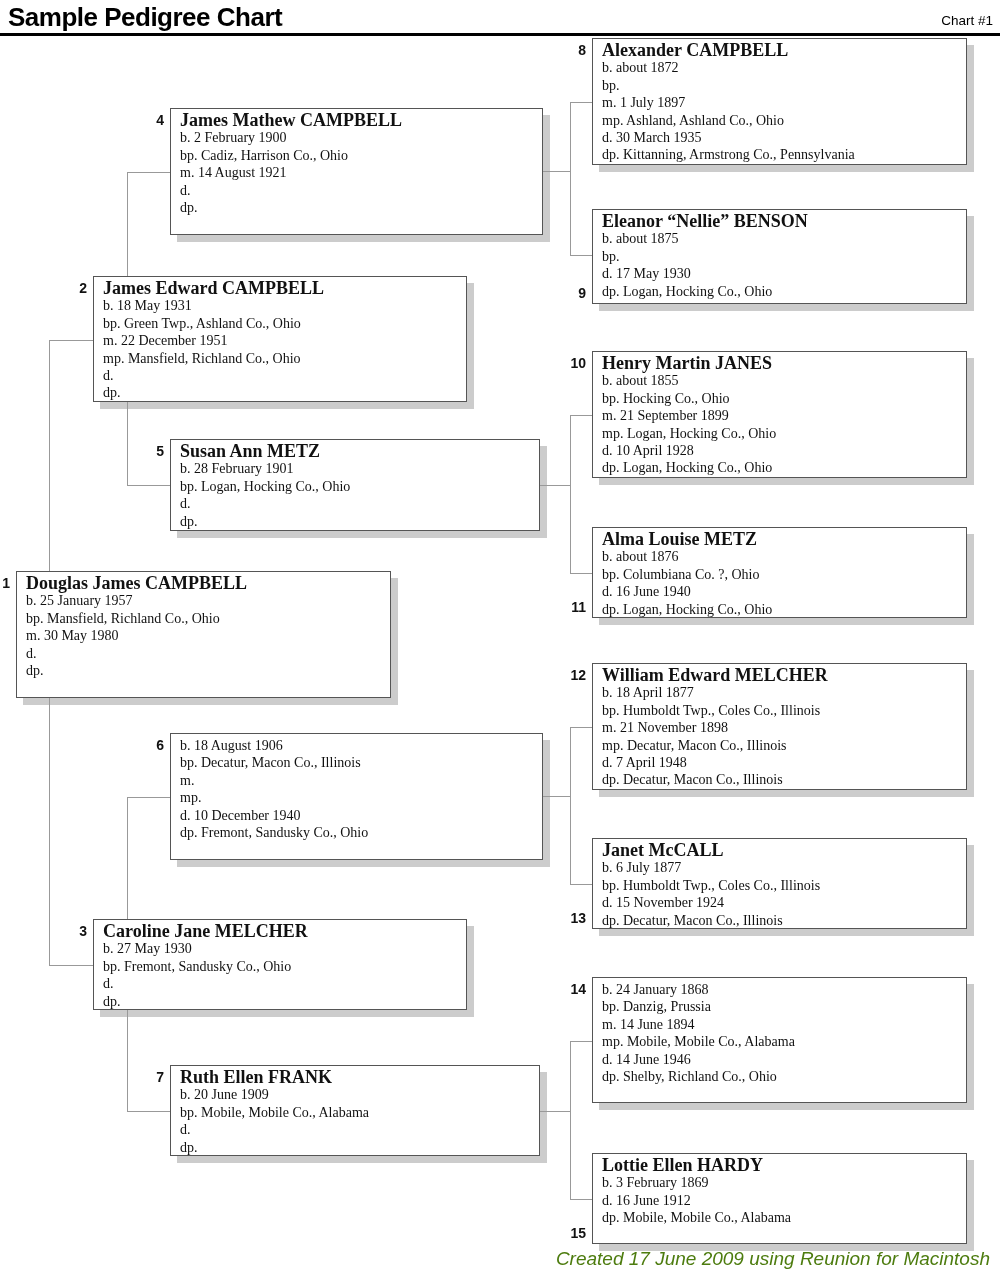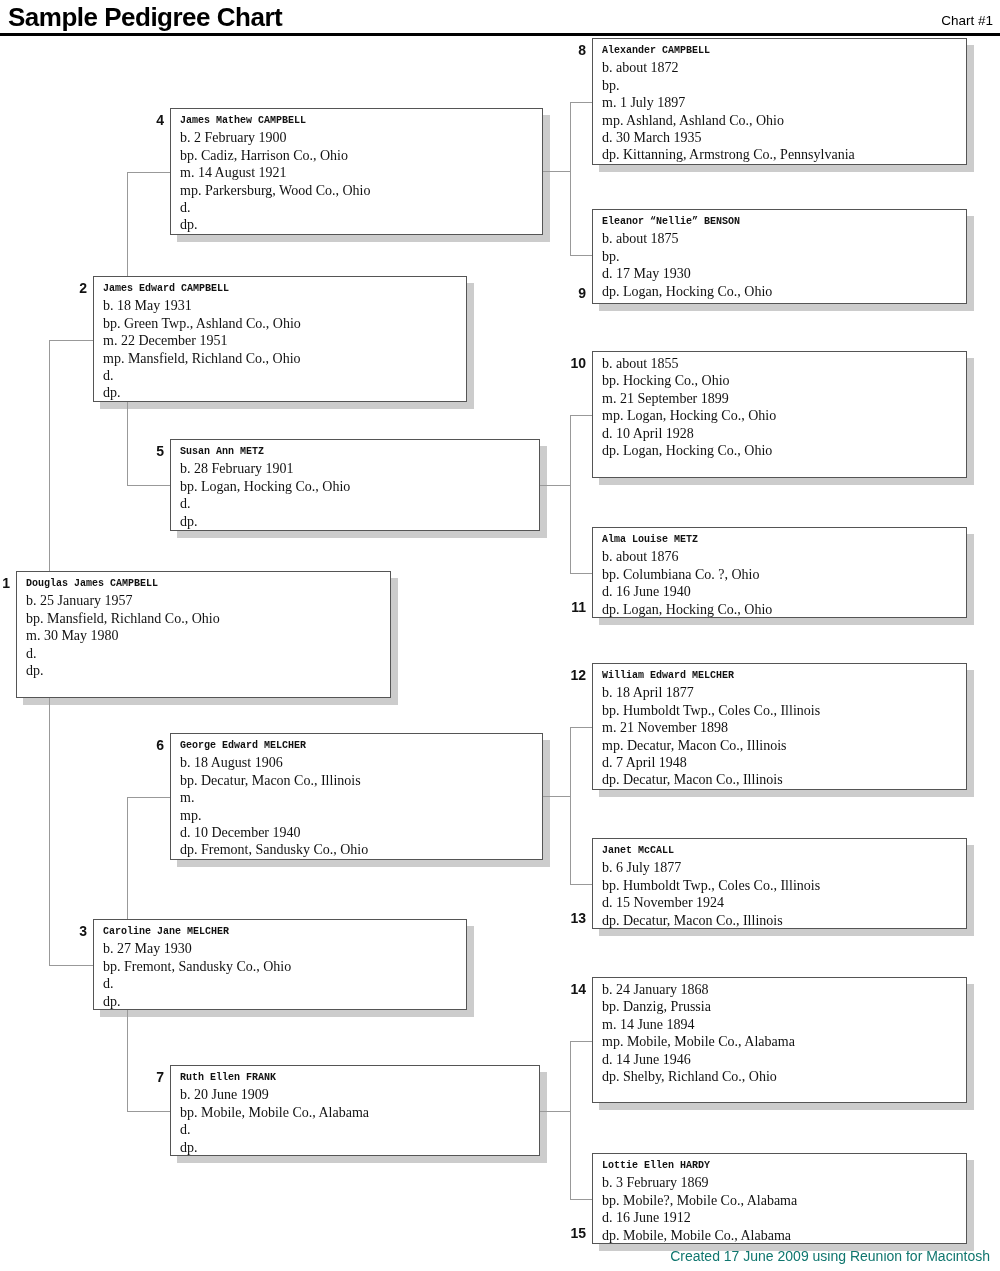--- a/index.html
+++ b/index.html
@@ -47,23 +47,23 @@
   
   .pbox {
     position: absolute;
     background: #ffffff;
     border: 1px solid #555555;
     box-shadow: 7px 7px 0 0 #cccccc;
     padding: 3px 8px 0 9px;
     z-index: 2;
   }
   .pname {
-    font-family: Liberation Mono, monospace;
+    font-family: Liberation Serif, serif;
     font-weight: bold;
-    font-size: 10px;
+    font-size: 18px;
     line-height: 17.4px;
     white-space: nowrap;
     color: #111111;
   }
   .pline {
     font-family: "Liberation Serif", serif;
     font-size: 14px;
     line-height: 17.4px;
     white-space: nowrap;
     color: #111111;
@@ -77,23 +77,24 @@
     font-size: 14px;
     color: #111111;
     white-space: nowrap;
   }
   .pnum.top { top: 3px; }
   .pnum.bottom { bottom: 2px; }
   .footer-credit {
     position: absolute;
     right: 10px;
     top: 1248px;
-    font-size: 14px;
-    color: #0f766e;
-    font-family: "Liberation Sans", sans-serif;
+    font-size: 19px;
+    color: #4d7c0f;
+    font-family: "Liberation Sans", sans-serif;
+    font-style: italic;
   }
 </style>
 </head>
 <body>
 
 <div class="page">
 
   <div class="page-title">Sample Pedigree Chart</div>
   <div class="chart-label">Chart #1</div>
   <div class="header-rule"></div>
@@ -162,37 +163,35 @@
     <div class="pline">d.</div>
     <div class="pline">dp.</div>
   </div>
 
   <div class="pbox" style="left:170px;top:108px;width:373px;height:127px">
     <span class="pnum top">4</span>
     <div class="pname">James Mathew CAMPBELL</div>
     <div class="pline">b. 2 February 1900</div>
     <div class="pline">bp. Cadiz, Harrison Co., Ohio</div>
     <div class="pline">m. 14 August 1921</div>
-    <div class="pline">mp. Parkersburg, Wood Co., Ohio</div>
     <div class="pline">d.</div>
     <div class="pline">dp.</div>
   </div>
 
   <div class="pbox" style="left:170px;top:439px;width:370px;height:92px">
     <span class="pnum top">5</span>
     <div class="pname">Susan Ann METZ</div>
     <div class="pline">b. 28 February 1901</div>
     <div class="pline">bp. Logan, Hocking Co., Ohio</div>
     <div class="pline">d.</div>
     <div class="pline">dp.</div>
   </div>
 
   <div class="pbox" style="left:170px;top:733px;width:373px;height:127px">
     <span class="pnum top">6</span>
-    <div class="pname">George Edward MELCHER</div>
     <div class="pline">b. 18 August 1906</div>
     <div class="pline">bp. Decatur, Macon Co., Illinois</div>
     <div class="pline">m.</div>
     <div class="pline">mp.</div>
     <div class="pline">d. 10 December 1940</div>
     <div class="pline">dp. Fremont, Sandusky Co., Ohio</div>
   </div>
 
   <div class="pbox" style="left:170px;top:1065px;width:370px;height:91px">
     <span class="pnum top">7</span>
@@ -218,20 +217,21 @@
     <span class="pnum bottom">9</span>
     <div class="pname">Eleanor “Nellie” BENSON</div>
     <div class="pline">b. about 1875</div>
     <div class="pline">bp.</div>
     <div class="pline">d. 17 May 1930</div>
     <div class="pline">dp. Logan, Hocking Co., Ohio</div>
   </div>
 
   <div class="pbox" style="left:592px;top:351px;width:375px;height:127px">
     <span class="pnum top">10</span>
+    <div class="pname">Henry Martin JANES</div>
     <div class="pline">b. about 1855</div>
     <div class="pline">bp. Hocking Co., Ohio</div>
     <div class="pline">m. 21 September 1899</div>
     <div class="pline">mp. Logan, Hocking Co., Ohio</div>
     <div class="pline">d. 10 April 1928</div>
     <div class="pline">dp. Logan, Hocking Co., Ohio</div>
   </div>
 
   <div class="pbox" style="left:592px;top:527px;width:375px;height:91px">
     <span class="pnum bottom">11</span>
@@ -269,20 +269,19 @@
     <div class="pline">m. 14 June 1894</div>
     <div class="pline">mp. Mobile, Mobile Co., Alabama</div>
     <div class="pline">d. 14 June 1946</div>
     <div class="pline">dp. Shelby, Richland Co., Ohio</div>
   </div>
 
   <div class="pbox" style="left:592px;top:1153px;width:375px;height:91px">
     <span class="pnum bottom">15</span>
     <div class="pname">Lottie Ellen HARDY</div>
     <div class="pline">b. 3 February 1869</div>
-    <div class="pline">bp. Mobile?, Mobile Co., Alabama</div>
     <div class="pline">d. 16 June 1912</div>
     <div class="pline">dp. Mobile, Mobile Co., Alabama</div>
   </div>
 
   <div class="footer-credit">Created 17 June 2009 using Reunion for Macintosh</div>
 
 </div>
 
 </body></html>

